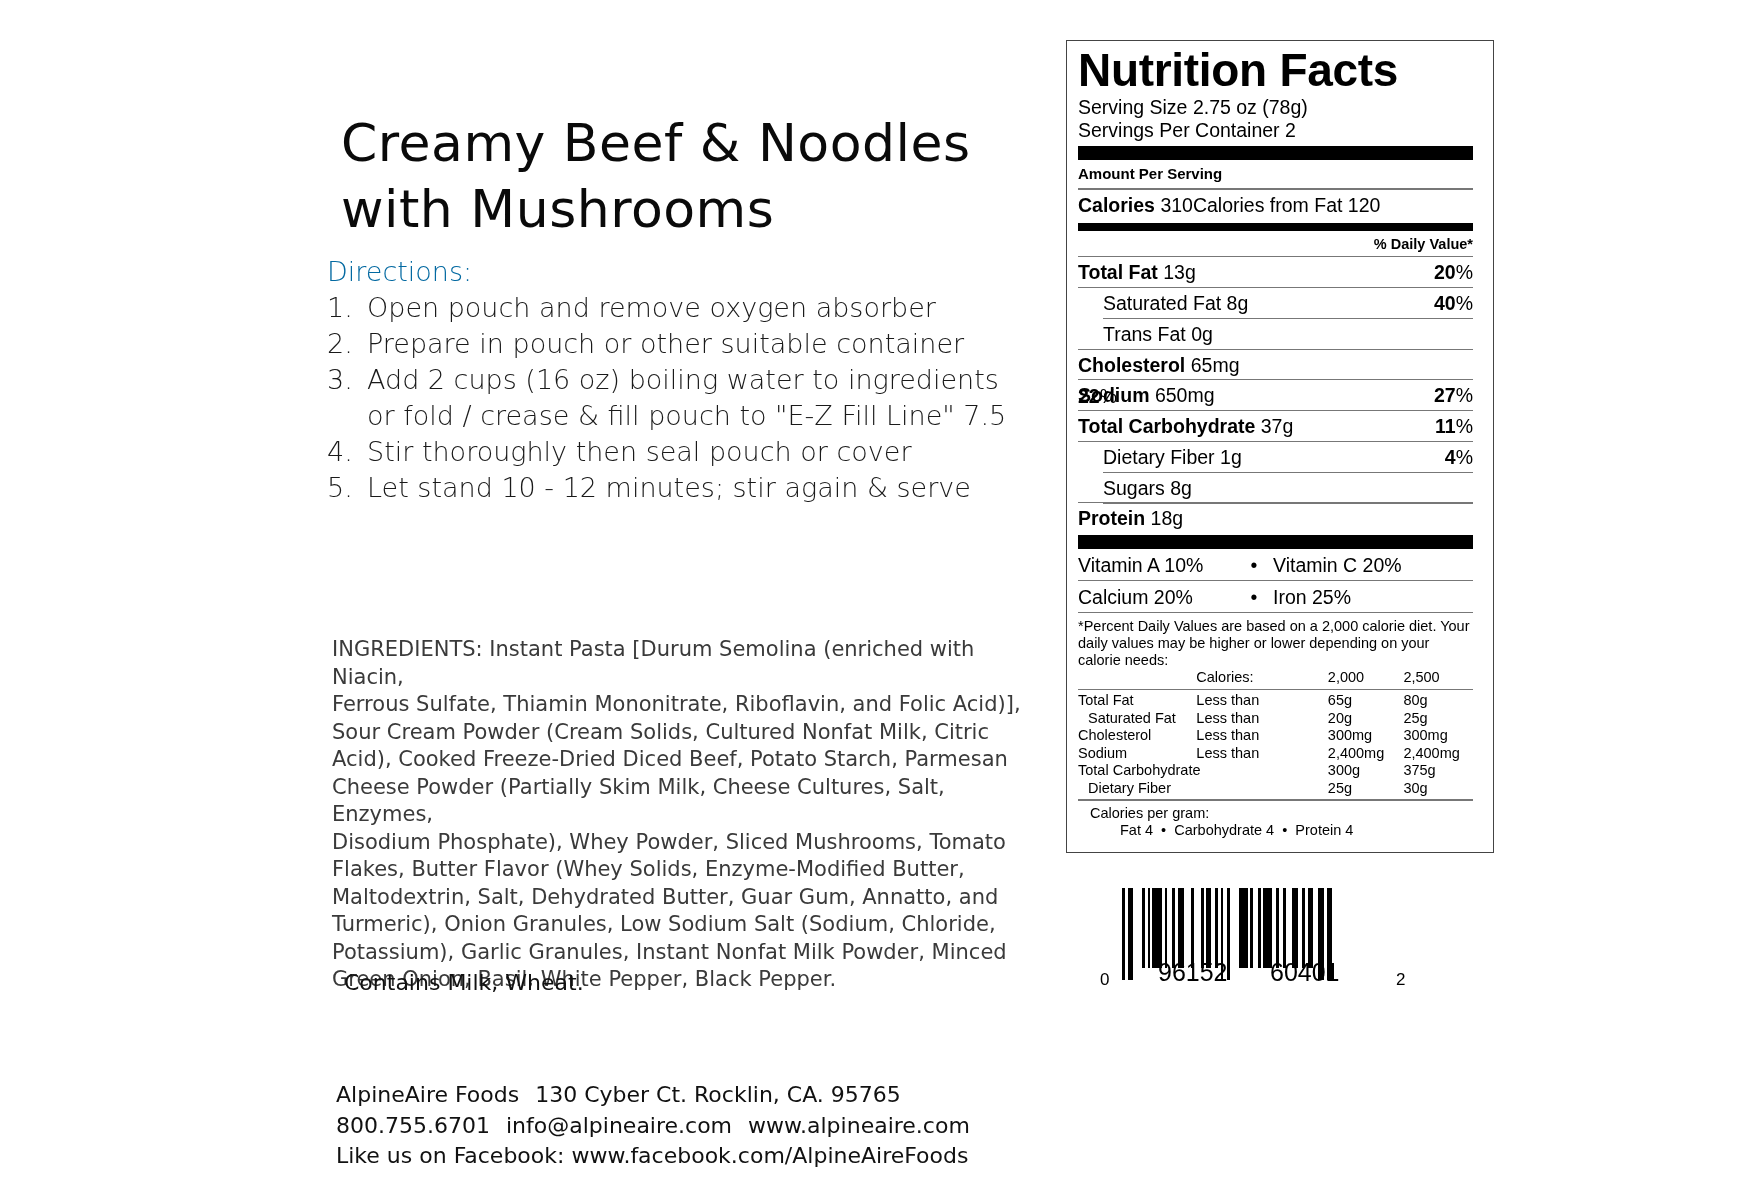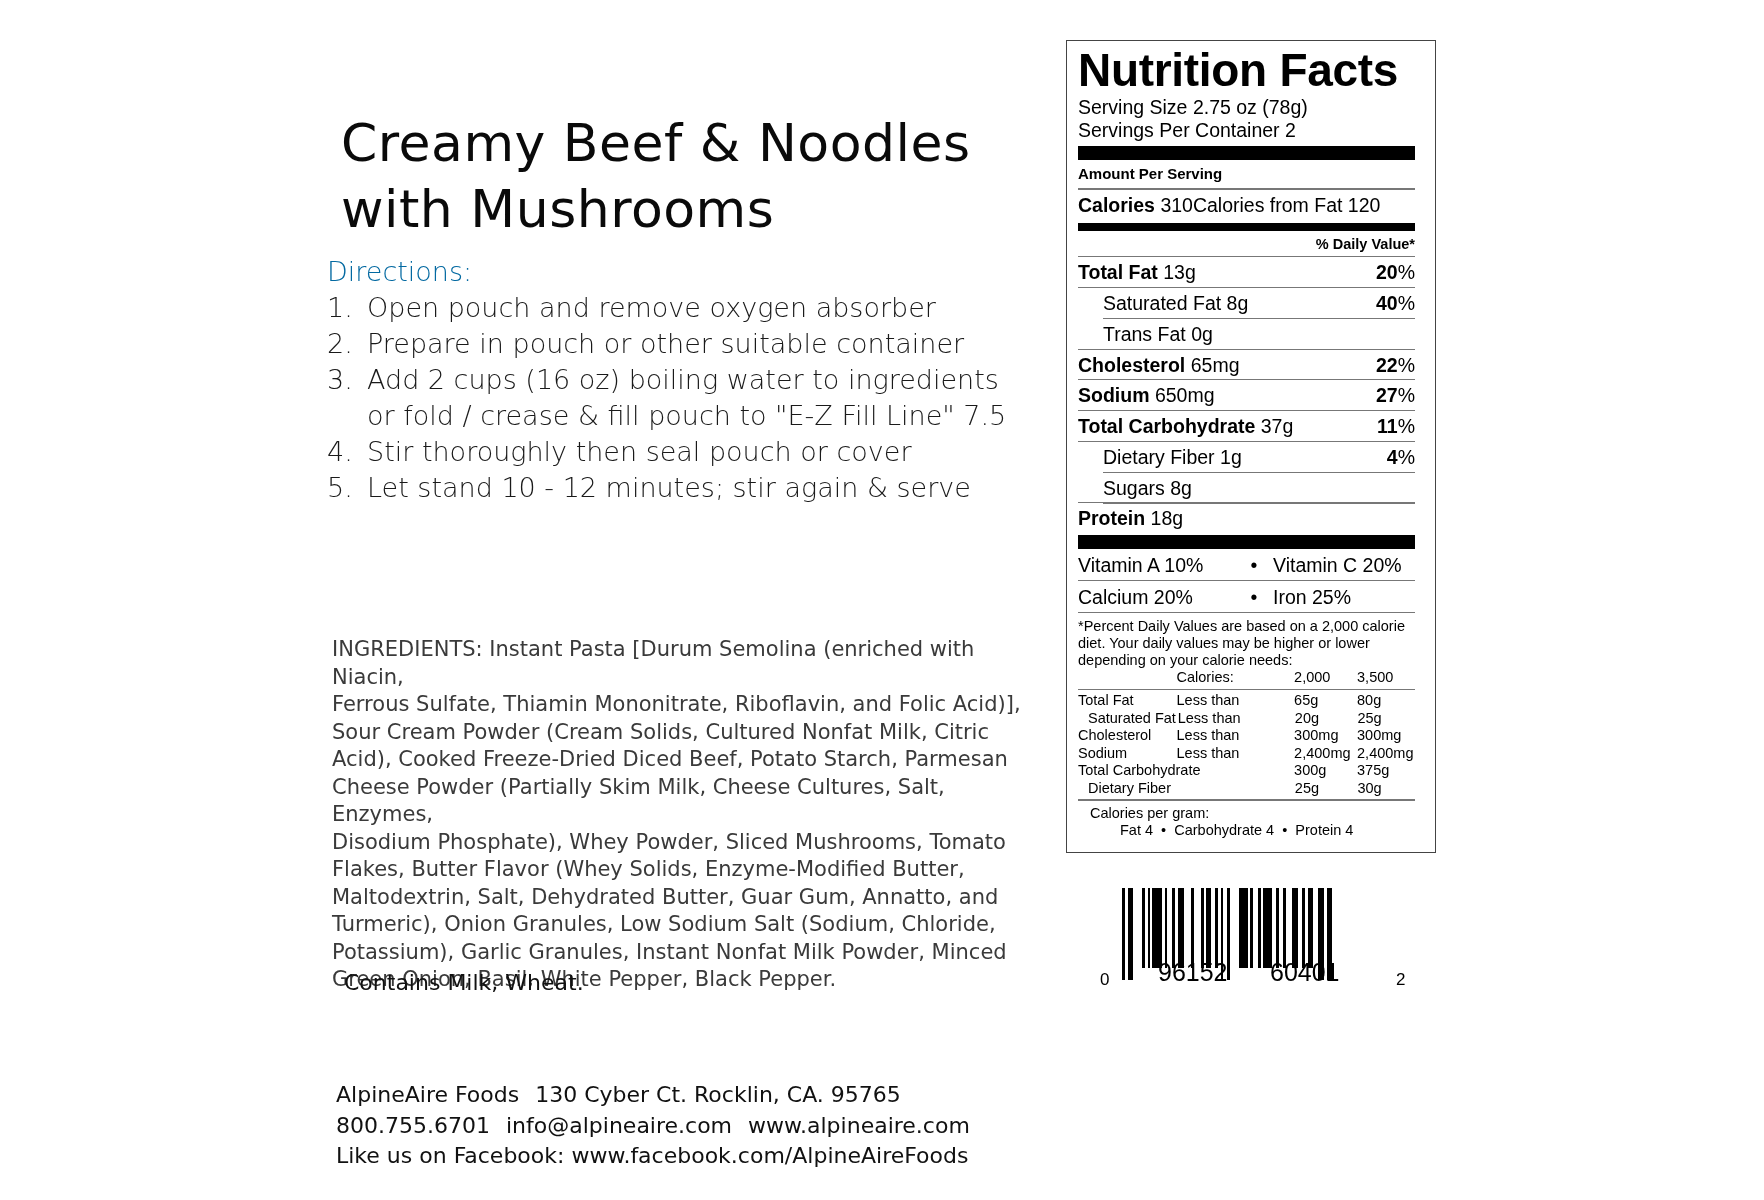--- a/index.html
+++ b/index.html
@@ -43,21 +43,21 @@
   }
   .company {
     position: absolute; left: 336px; top: 1080px;
     font-size: 22px; line-height: 30.5px; color: #111;
   }
   .company .row span + span { margin-left: 16px; }
 
   
   .nf {
     position: absolute; left: 1066px; top: 40px;
-    width: 370px; height: 813px;
+    width: 428px; height: 813px;
     border: 1.5px solid #444; box-sizing: border-box;
     font-family: "Liberation Sans", sans-serif;
     color: #000;
   }
   .nf-inner { position: absolute; left: 11px; right: 20px; top: 0; }
   .nf-title {
     font-size: 46px; font-weight: 700; line-height: 52px;
     margin-top: 3px; letter-spacing: -0.3px; white-space: nowrap;
   }
   .nf-serv { font-size: 19.5px; line-height: 23px; }
@@ -196,21 +196,21 @@
       <span><b>Total Fat</b> <span>13g</span></span>
       <span class="pct"><b>20</b><span>%</span></span>
     </div>
     <div class="nrow sub">
       <span><span>Saturated Fat</span> <span>8g</span></span>
       <span class="pct"><b>40</b><span>%</span></span>
     </div>
     <div class="nrow sub" style="border-bottom-color:#555;">
       <span><span>Trans Fat</span> <span>0g</span></span>
     </div>
-    <div class="nrow" style="margin-top:-1.5px;border-top:1.5px solid #777;">
+    <div class="nrow" style="margin-top:-1.5px;border-top:1.5px solid #777;flex-direction:column;">
       <span><b>Cholesterol</b> <span>65mg</span></span>
       <span class="pct"><b>22</b><span>%</span></span>
     </div>
     <div class="nrow">
       <span><b>Sodium</b> <span>650mg</span></span>
       <span class="pct"><b>27</b><span>%</span></span>
     </div>
     <div class="nrow">
       <span><b>Total Carbohydrate</b> <span>37g</span></span>
       <span class="pct"><b>11</b><span>%</span></span>
@@ -239,21 +239,21 @@
       <span style="margin-left:8px">Iron 25%</span>
     </div>
 
     <div class="foot">*Percent Daily Values are based on a 2,000 calorie diet. Your daily values may be higher or lower depending on your calorie needs:</div>
 
     <div class="dvtab">
       <div class="r">
         <span class="c1"></span>
         <span class="c2">Calories:</span>
         <span class="c3">2,000</span>
-        <span class="c4">3,500</span>
+        <span class="c4">2,500</span>
       </div>
       <div class="rule" style="margin:2px 0 2px;"></div>
       <div class="r">
         <span class="c1">Total Fat</span>
         <span class="c2">Less than</span>
         <span class="c3">65g</span>
         <span class="c4">80g</span>
       </div>
       <div class="r">
         <span class="c1 ind">Saturated Fat</span>

